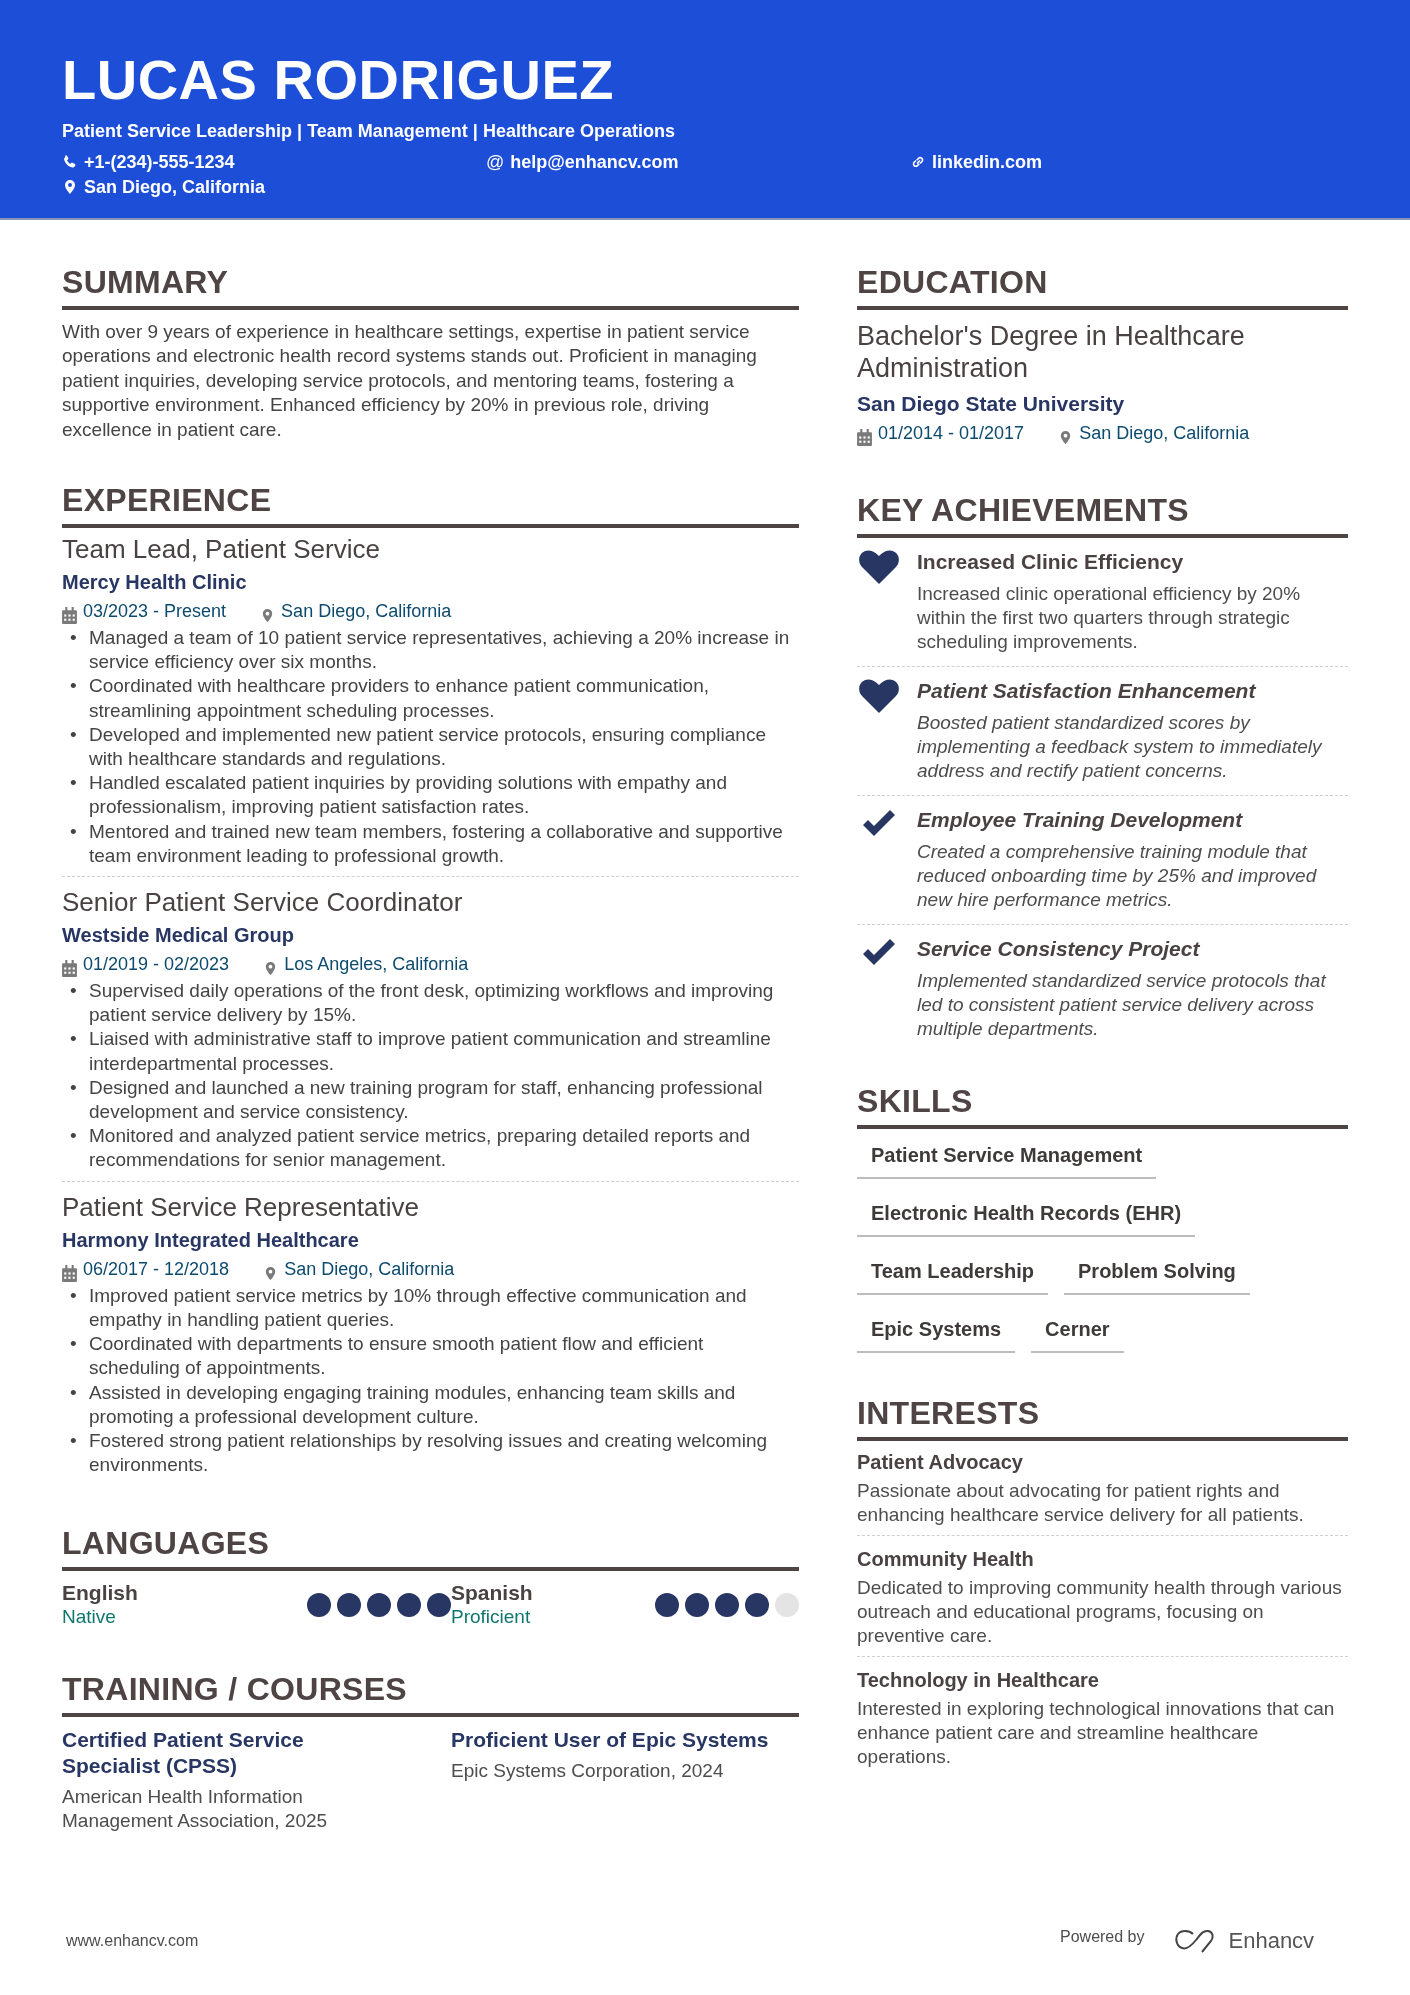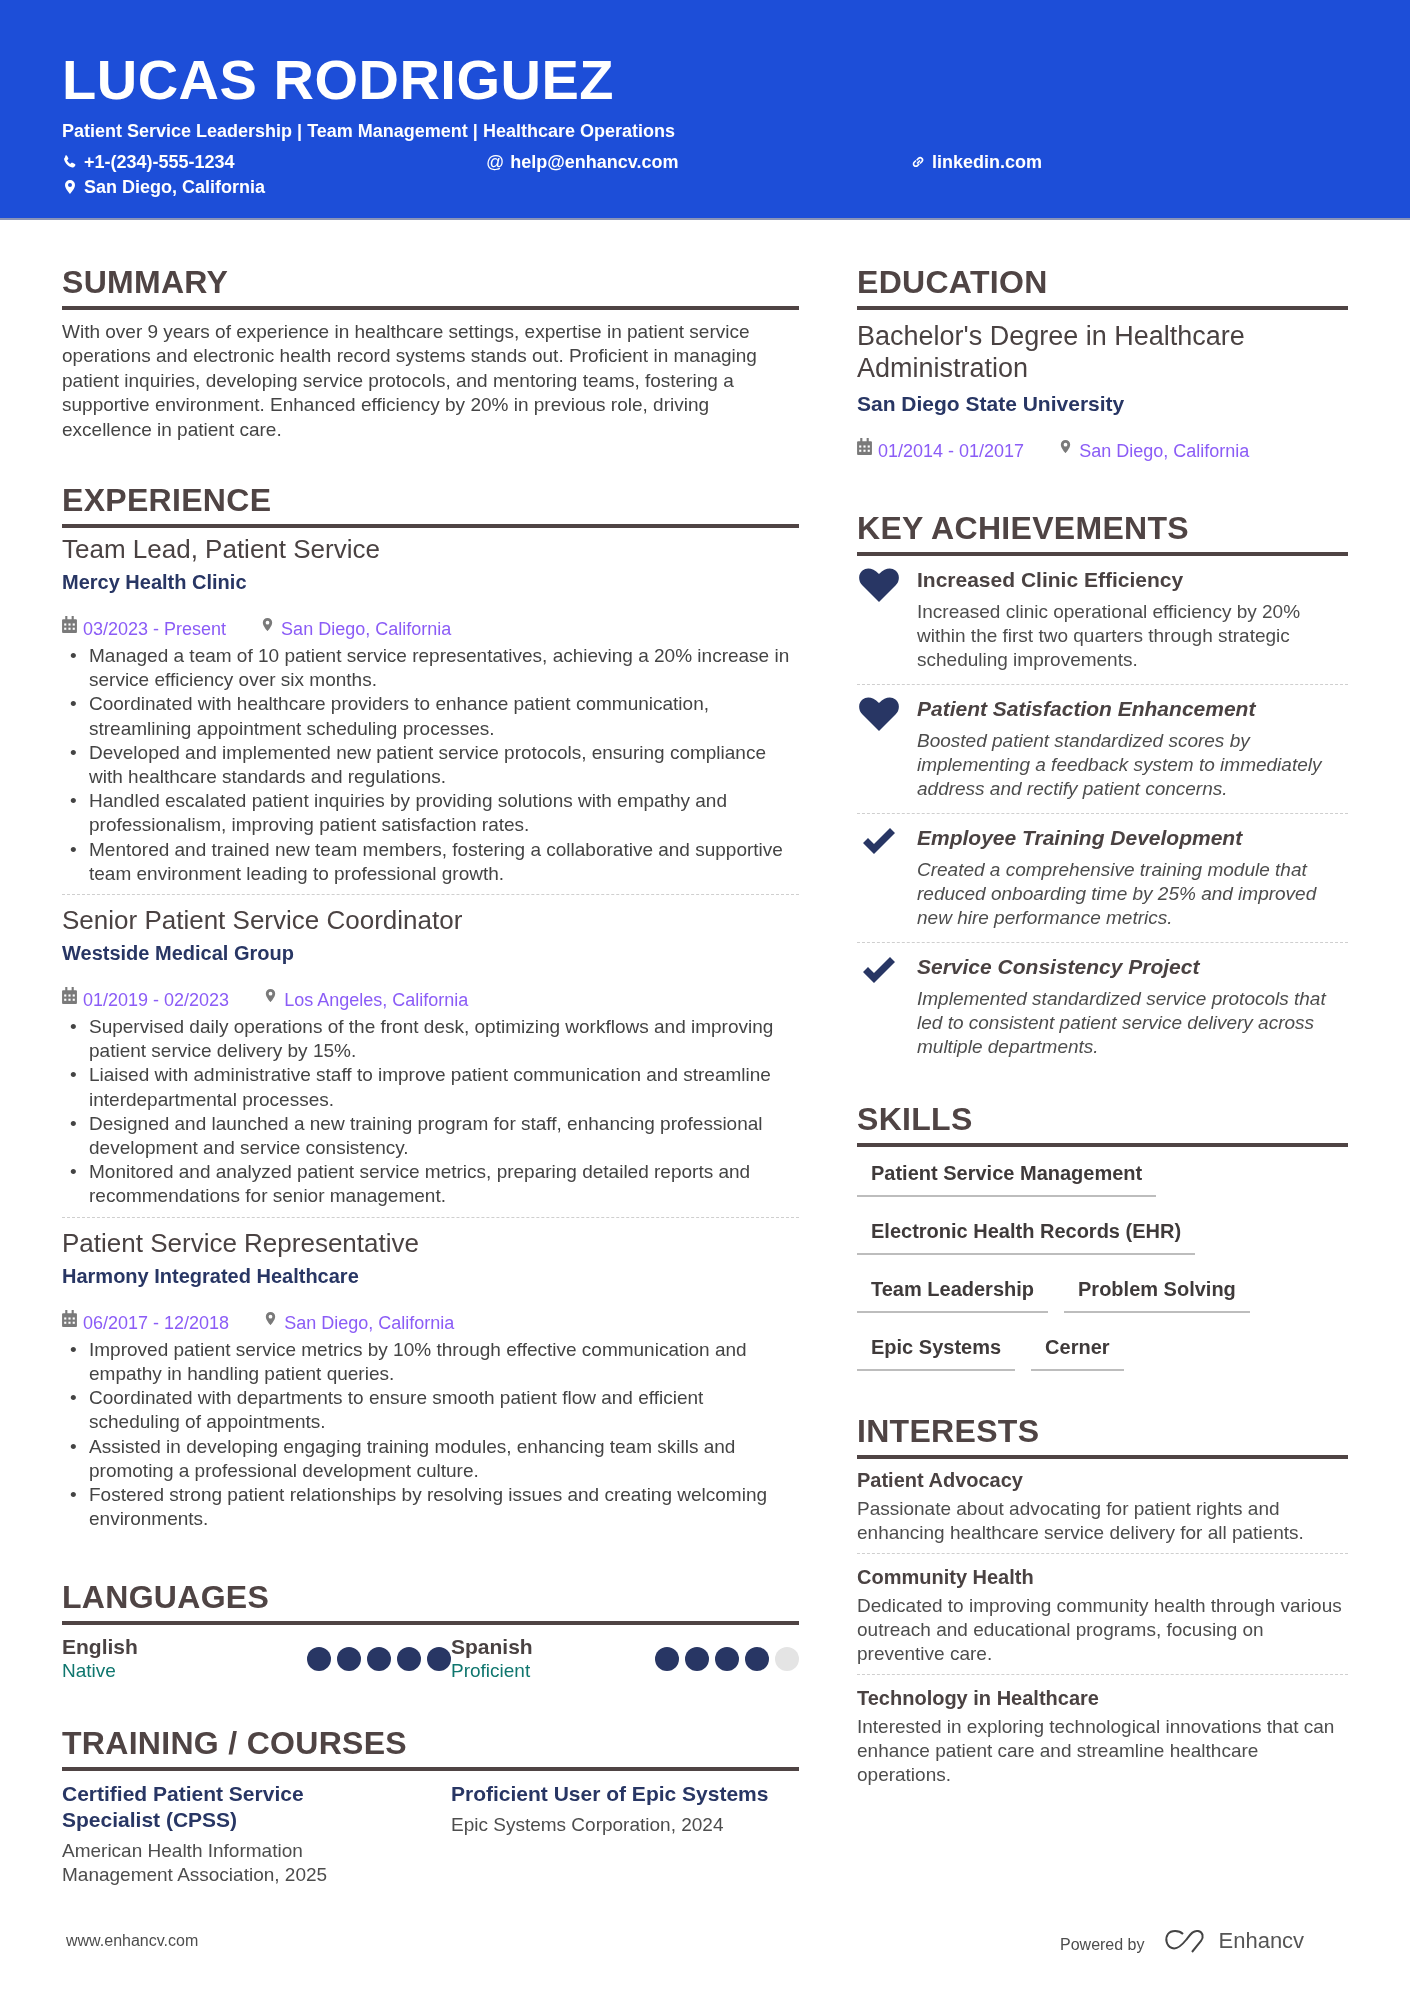--- a/index.html
+++ b/index.html
@@ -17,21 +17,21 @@
 
   .sec-title { font-size: 32px; font-weight: 700; color: #4f4444; line-height: 40px; letter-spacing: 0.3px; }
   .sec-rule { height: 4px; background: #4f4444; margin-top: 4px; margin-bottom: 10px; }
 
   .summary-text { font-size: 19px; line-height: 24.4px; color: #444; }
 
   .job { padding-bottom: 8px; }
   .job + .job { border-top: 1.5px dashed #cfcfcf; padding-top: 8px; }
   .job-title { font-size: 26px; color: #4a4242; line-height: 34px; }
   .job-company { font-size: 20px; font-weight: 700; color: #283664; line-height: 28px; margin-top: 2px; }
-  .meta { font-size: 18px; color: #8b5cf6; line-height: 26px; display: flex; align-items: flex-start; gap: 6px; margin-top: 20px; }
+  .meta { font-size: 18px; color: #0c4a6e; line-height: 26px; display: flex; align-items: flex-end; gap: 6px; margin-top: 2px; }
   .meta svg { width: 15px; height: 17px; fill: #7a7a7a; }
   .meta .gap { width: 22px; }
   .bullets { list-style: none; margin-top: 2px; }
   .bullets li { position: relative; padding-left: 27px; font-size: 19px; line-height: 24.2px; color: #444; }
   .bullets li::before { content: "\2022"; position: absolute; left: 8px; top: 0; color: #444; }
 
   .lang-row { display: flex; margin-top: 6px; justify-content: space-between; }
   .lang { width: 389px; display: flex; justify-content: space-between; align-items: center; }
   .lang:last-child { width: 348px; }
   .lang-name { font-size: 21px; font-weight: 700; color: #4a4242; line-height: 24px; }
@@ -58,21 +58,21 @@
 
   .skills { display: flex; flex-wrap: wrap; gap: 0 16px; margin-top: 2px; }
   .skill { font-size: 20px; font-weight: 700; color: #3f3a3a; padding: 12px 14px 10px 14px; border-bottom: 2px solid #bdbdbd; line-height: 24px; margin-bottom: 10px; }
 
   .interest { padding: 4px 0 8px 0; }
   .interest + .interest { border-top: 1.5px dashed #cfcfcf; padding-top: 10px; }
   .int-title { font-size: 20px; font-weight: 700; color: #4a4242; line-height: 26px; }
   .int-desc { font-size: 19px; color: #4d4d4d; line-height: 24px; margin-top: 4px; }
 
   .footer-left { position: absolute; left: 66px; top: 1932px; font-size: 16px; color: #4d4d4d; }
-  .footer-right { position: absolute; left: 1060px; top: 1928px; display: flex; align-items: flex-end; gap: 18px; font-size: 16px; color: #4d4d4d; }
+  .footer-right { position: absolute; left: 1060px; top: 1928px; display: flex; align-items: flex-start; gap: 28px; font-size: 16px; color: #4d4d4d; }
   .brand { display: flex; align-items: center; gap: 10px; font-size: 22px; color: #555; }
   .brand svg { width: 46px; height: 26px; }
 </style>
 </head>
 <body>
 
 <div class="header">
   <div class="name">LUCAS RODRIGUEZ</div>
   <div class="headline">Patient Service Leadership | Team Management | Healthcare Operations</div>
   <div class="contact" style="left:62px; top:151px;">

